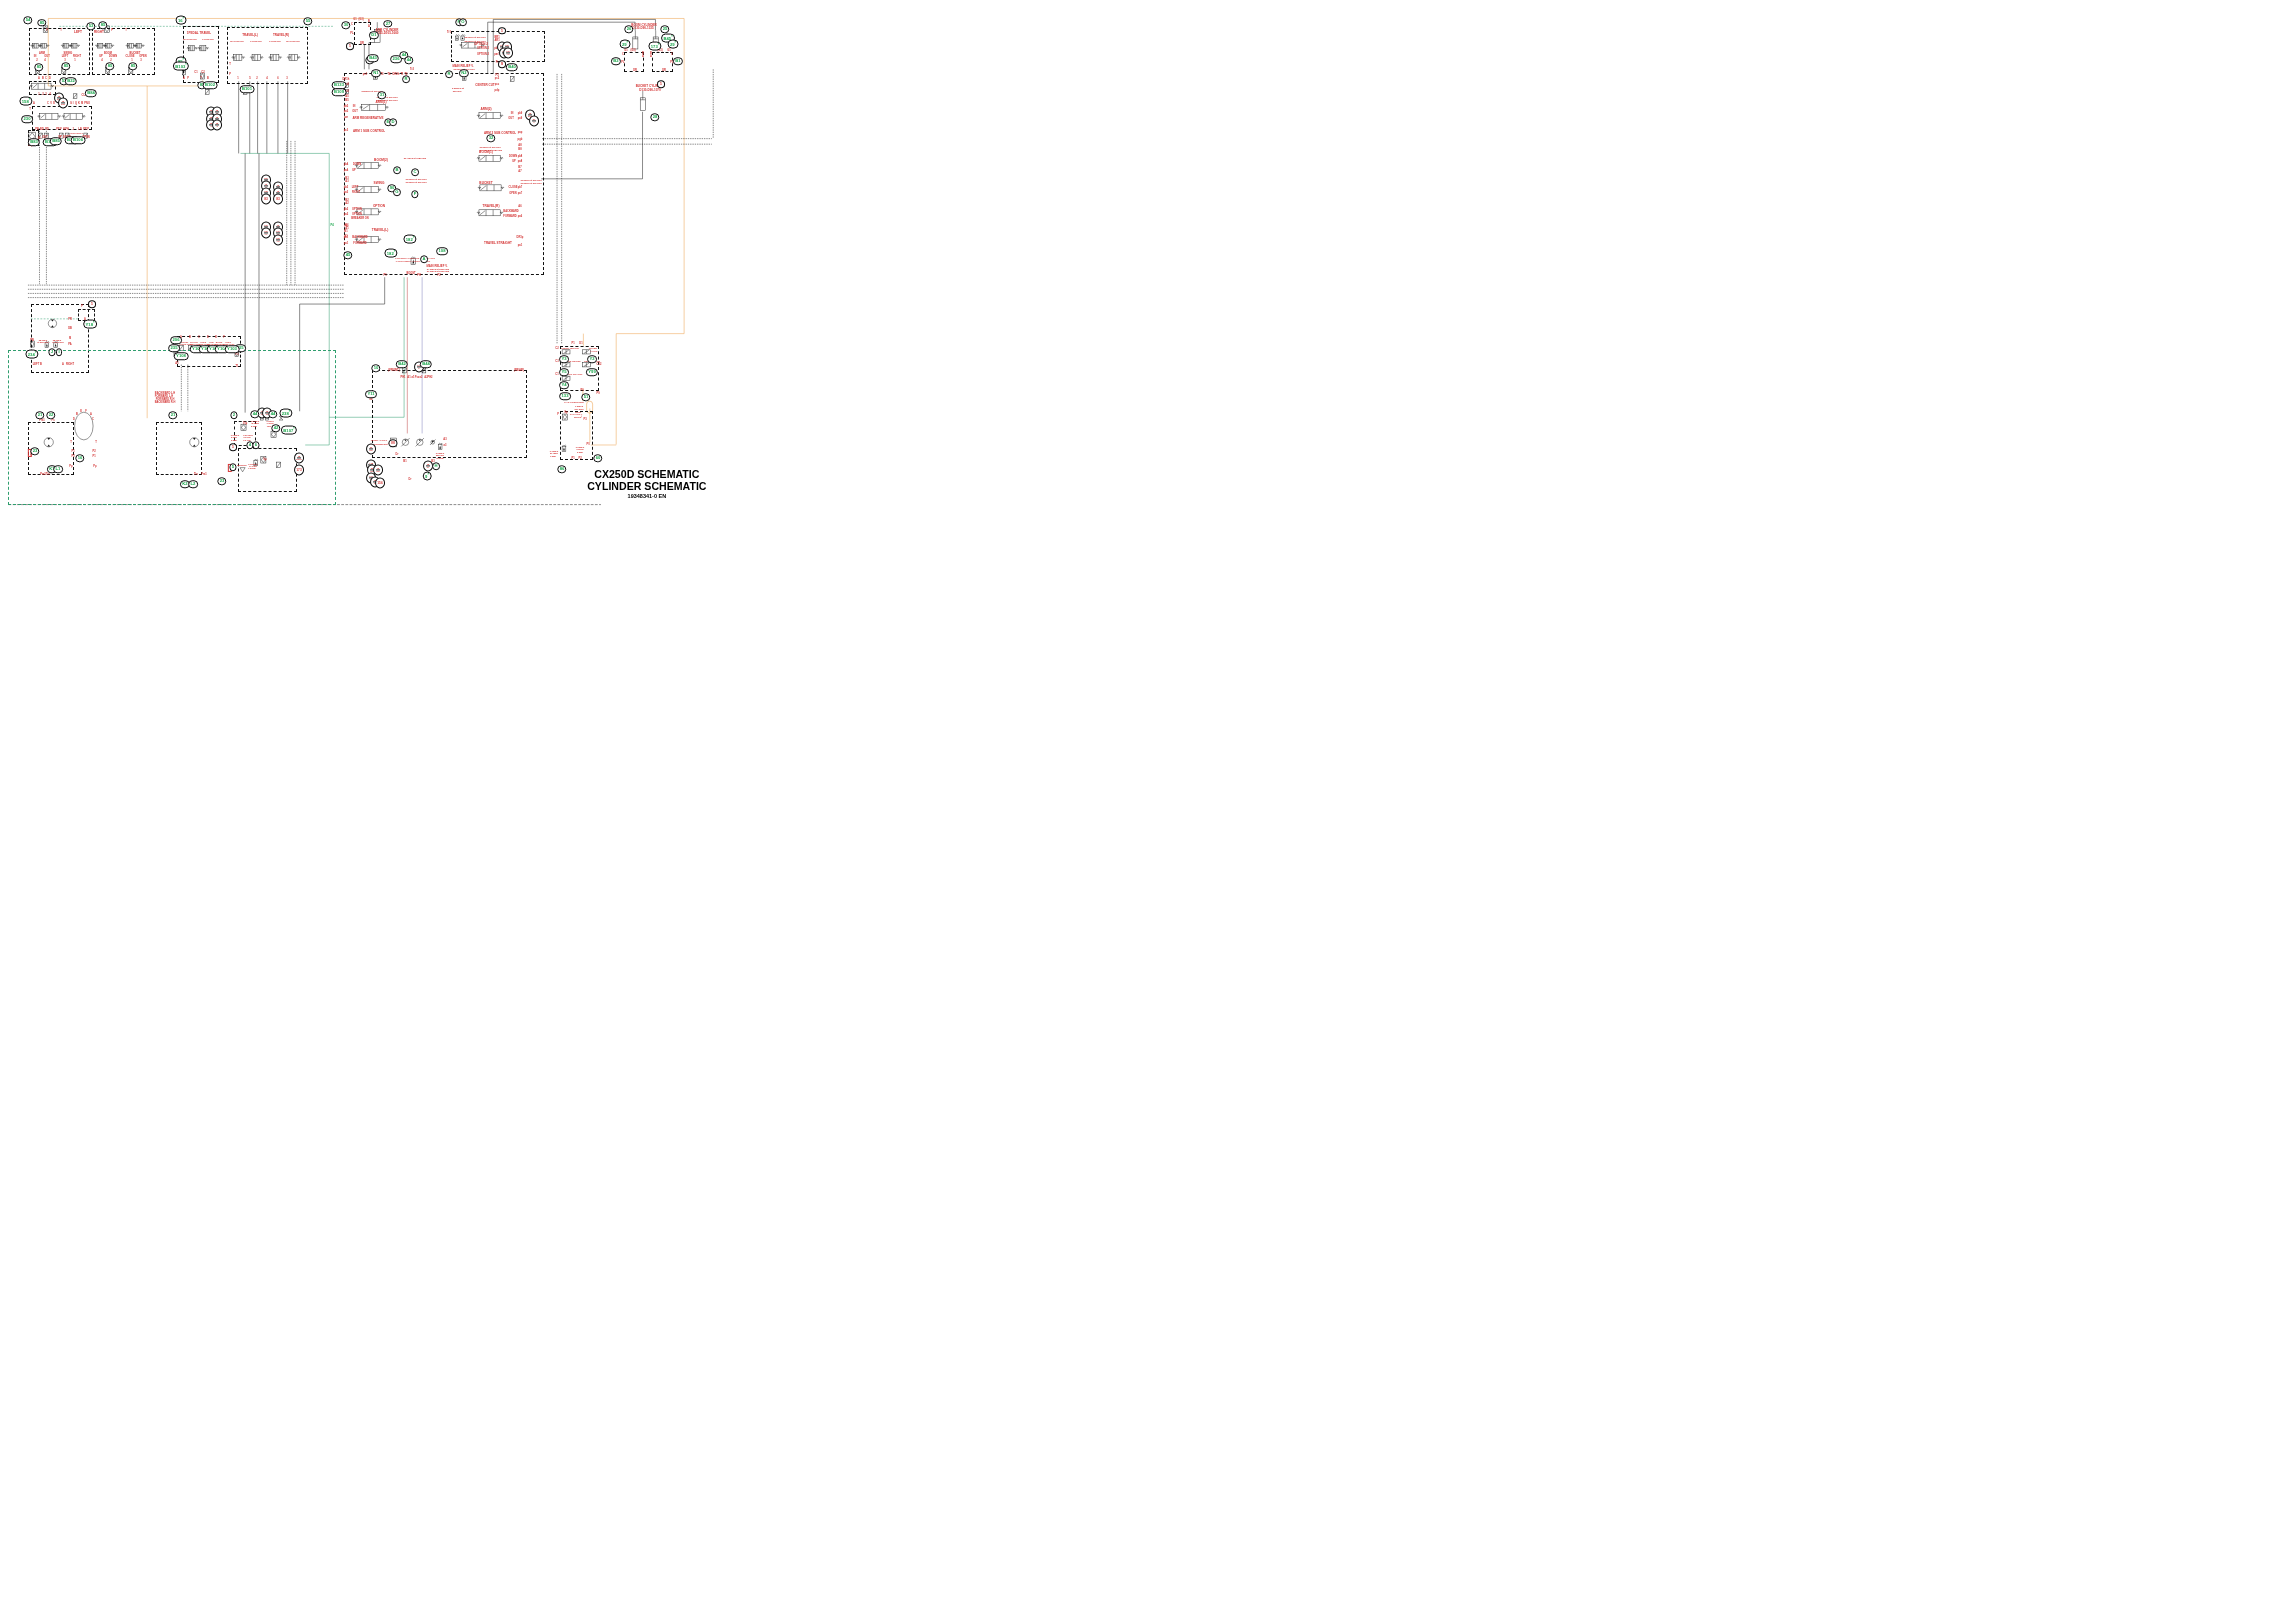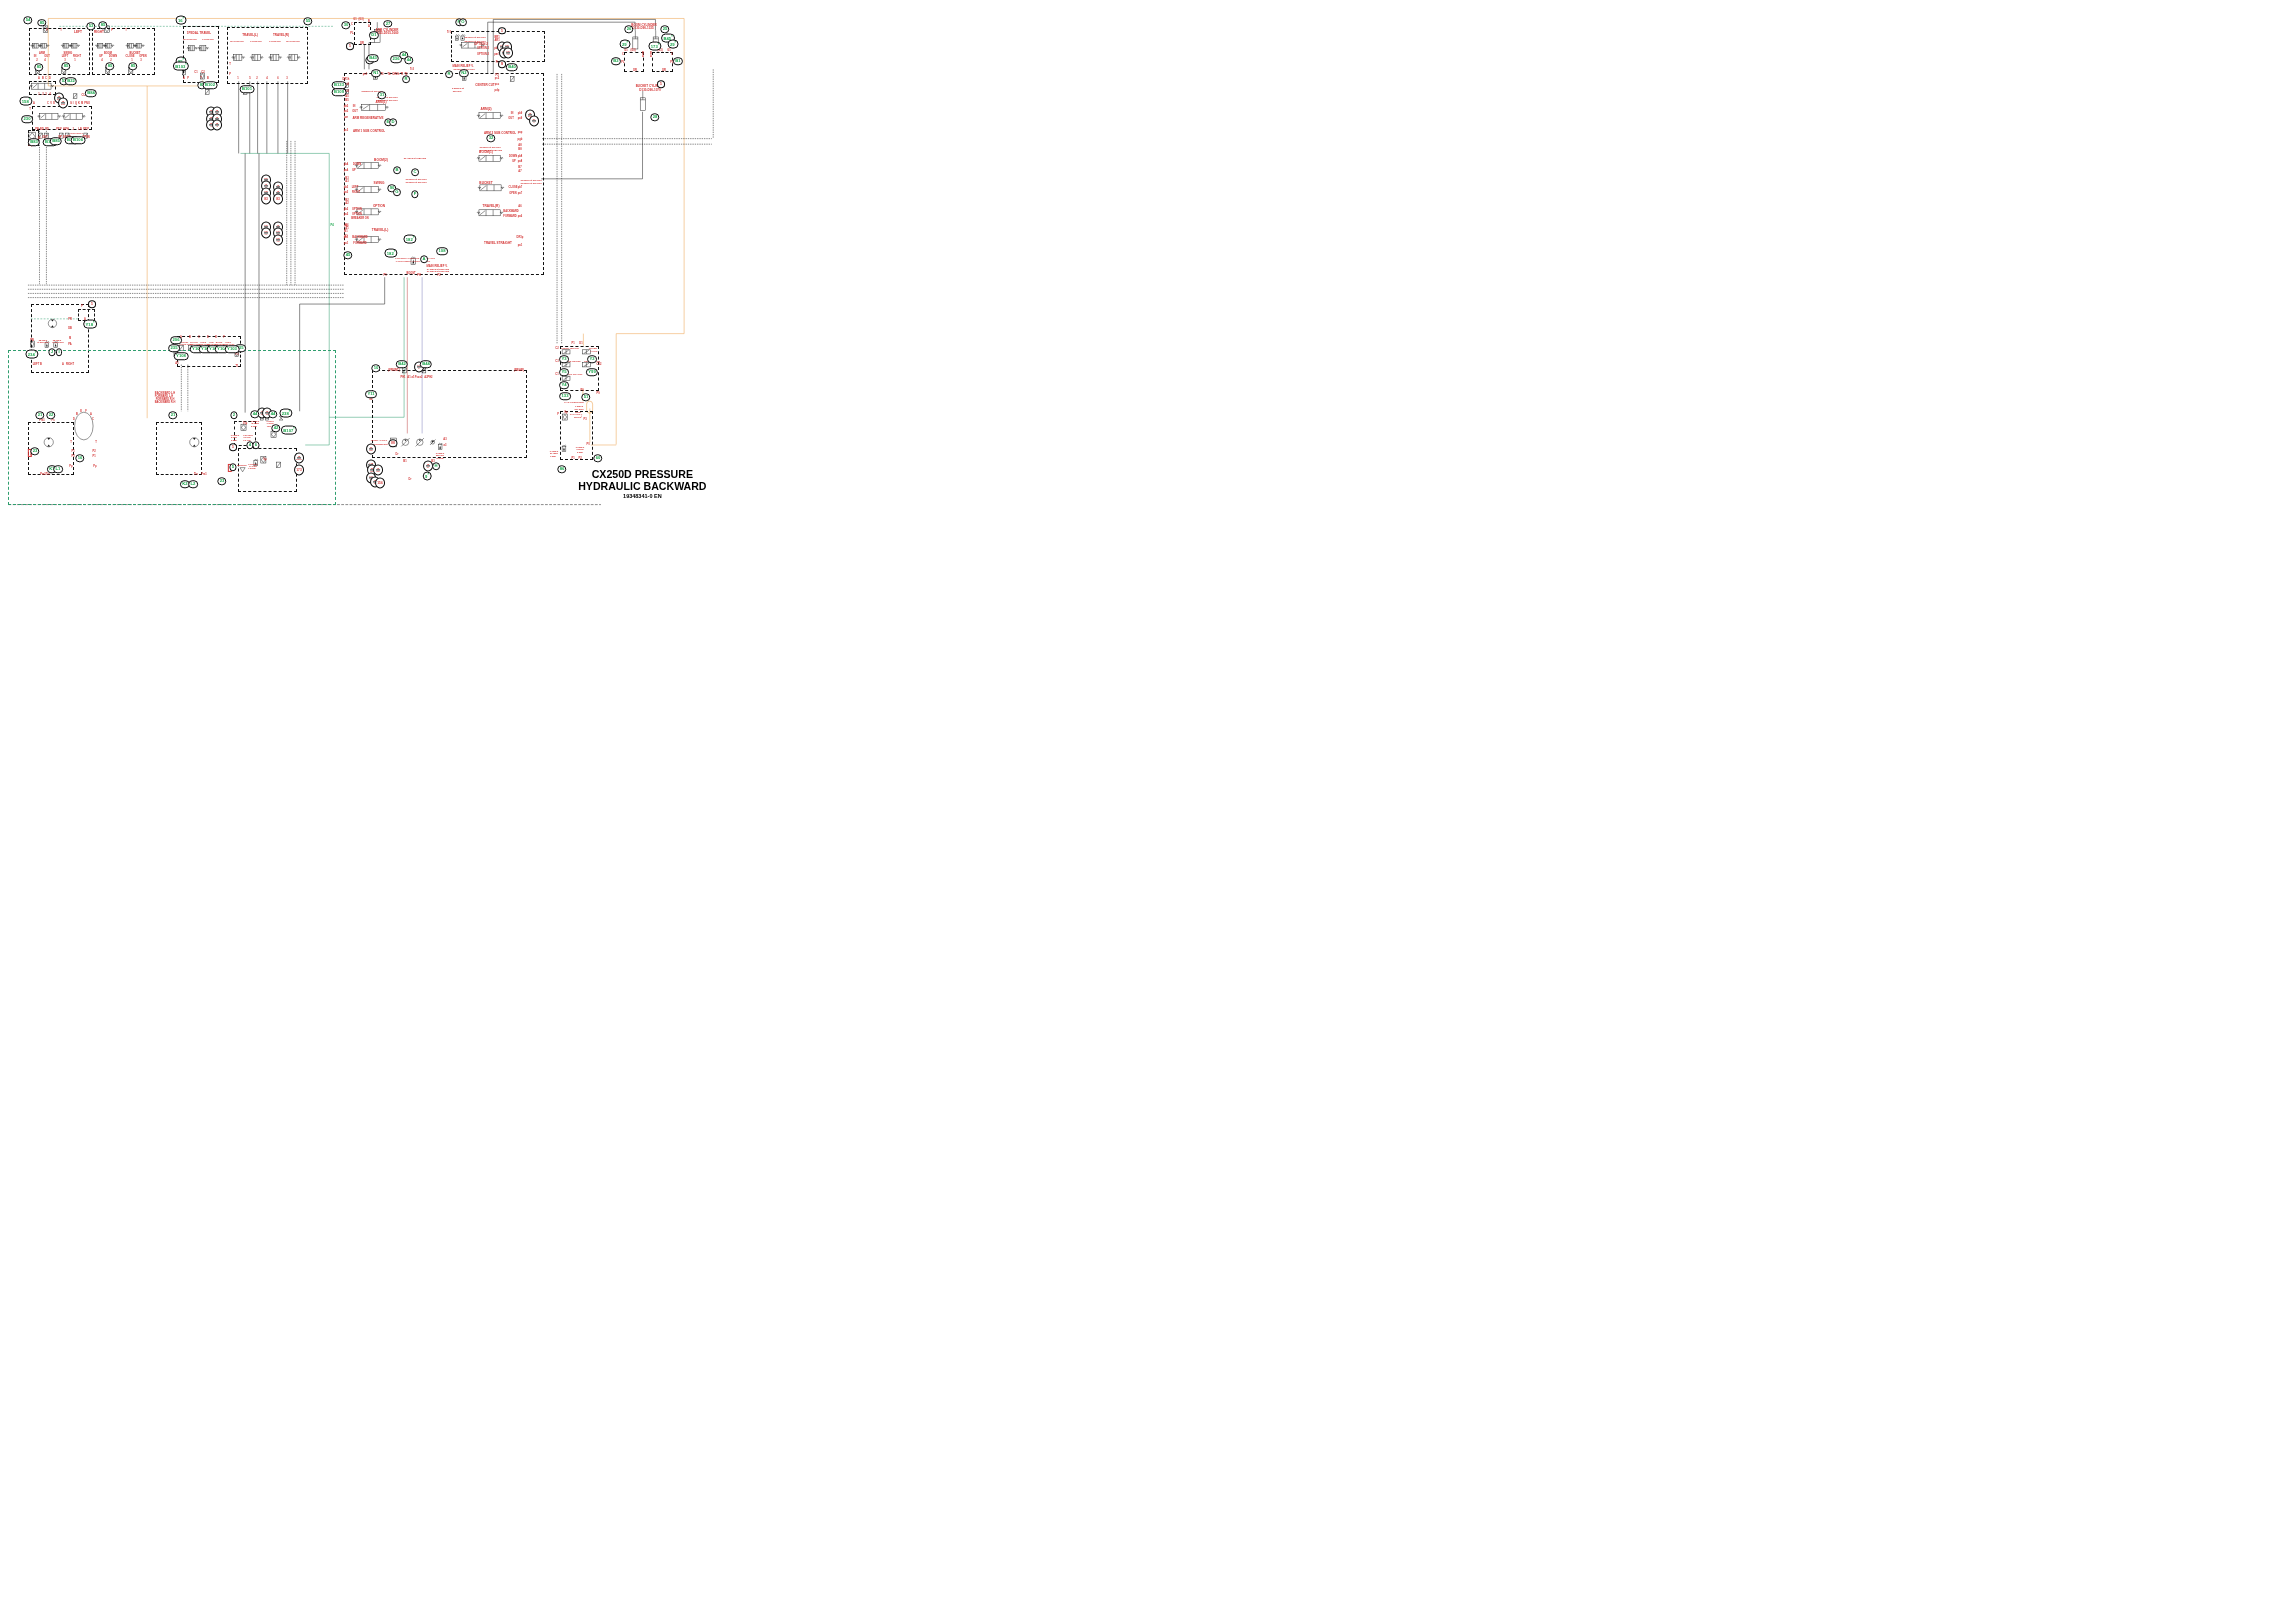--- a/index.html
+++ b/index.html
@@ -1254,18 +1254,18 @@
         <span class="tp">15</span>
         <span>Pr</span>
       </div>
       <div class="ov" style="left: 299px; top: 458px;">
         <span class="tp">15</span>
         <span>DR1h</span>
       </div>
       <div class="ov one" style="left: 299px; top: 470px;">173</div>
     </div>
   <div id="titleblock">
-    <div class="l1">CX250D PRESSURE</div>
-    <div class="l2">HYDRAULIC BACKWARD</div>
+    <div class="l1">CX250D SCHEMATIC</div>
+    <div class="l2">CYLINDER SCHEMATIC</div>
     <div class="l3">19348341-0 EN</div>
   </div>
 </div>
 
 
 </body></html>

